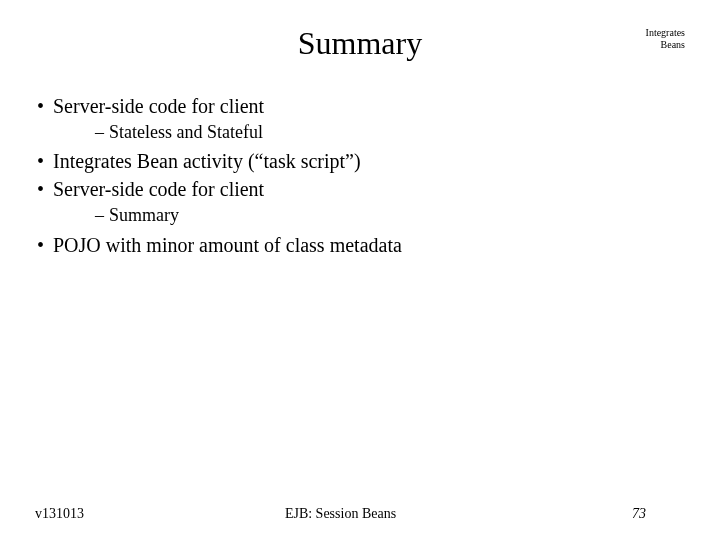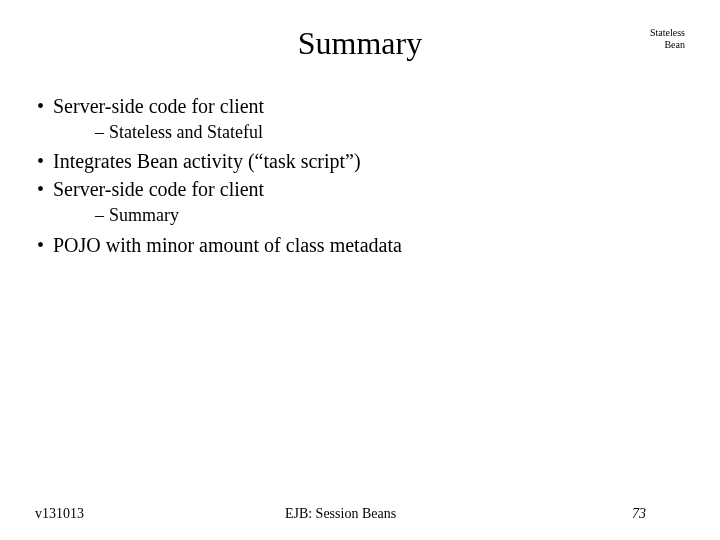--- a/index.html
+++ b/index.html
@@ -100,22 +100,22 @@
     }
   </style>
 </head>
 <body>
 
 <div class="slide">
 
   <div class="header">
     <h1 class="title">Summary</h1>
     <div class="brand">
-      <div>Stateless</div>
-      <div>Bean</div>
+      <div>Integrates</div>
+      <div>Beans</div>
     </div>
   </div>
 
   <div class="content">
     <ul class="topbullets">
       <li>
         <span>Server-side code for client</span>
         <ul class="subbullets">
           <li>
             <span>Stateless and Stateful</span>

